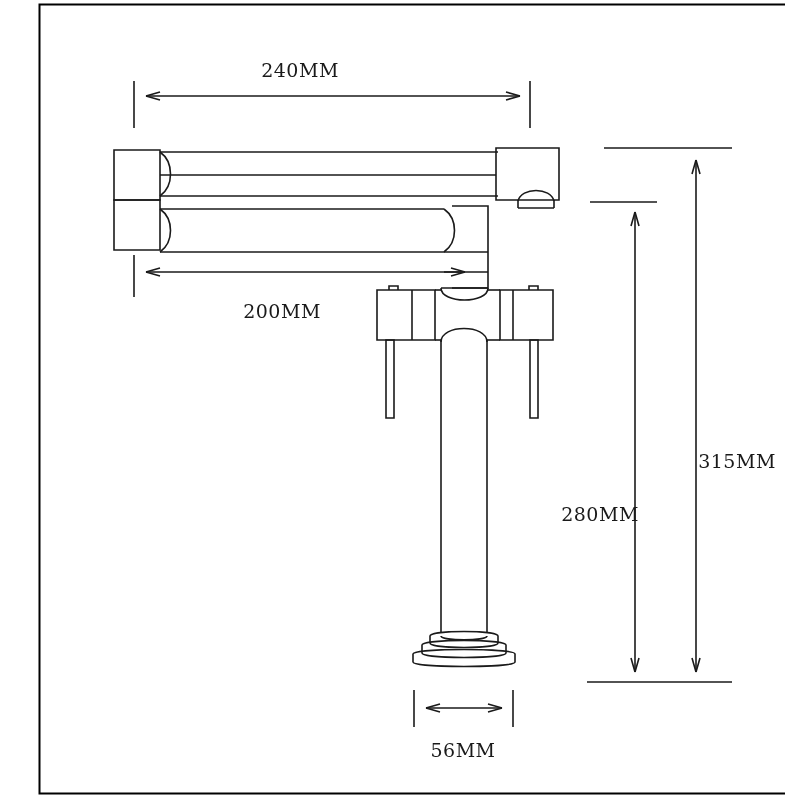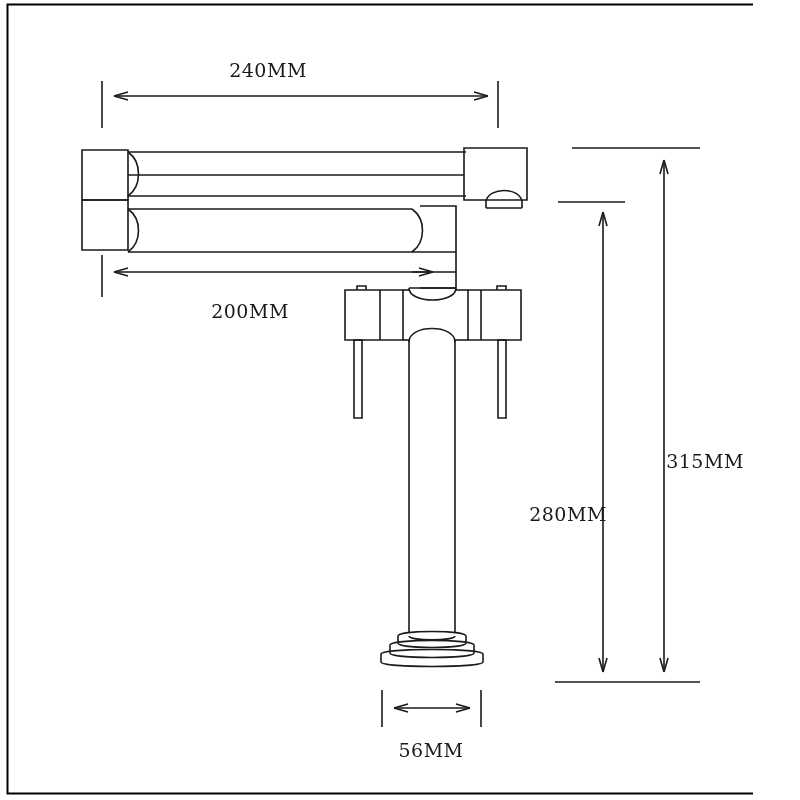--- a/index.html
+++ b/index.html
@@ -9,20 +9,21 @@
   }
   body {
     font-family: "DejaVu Serif", serif;
   }
   #canvas {
     position: relative;
     width: 753px;
     height: 800px;
     background: #8b5cf6;
     overflow: hidden;
+    margin-left: 32px;
   }
   #canvas svg {
     display: block;
   }
   .dim-text {
     font-family: "DejaVu Serif", serif;
     font-size: 19px;
     fill: #1a1a1a;
     letter-spacing: 0.5px;
   }

